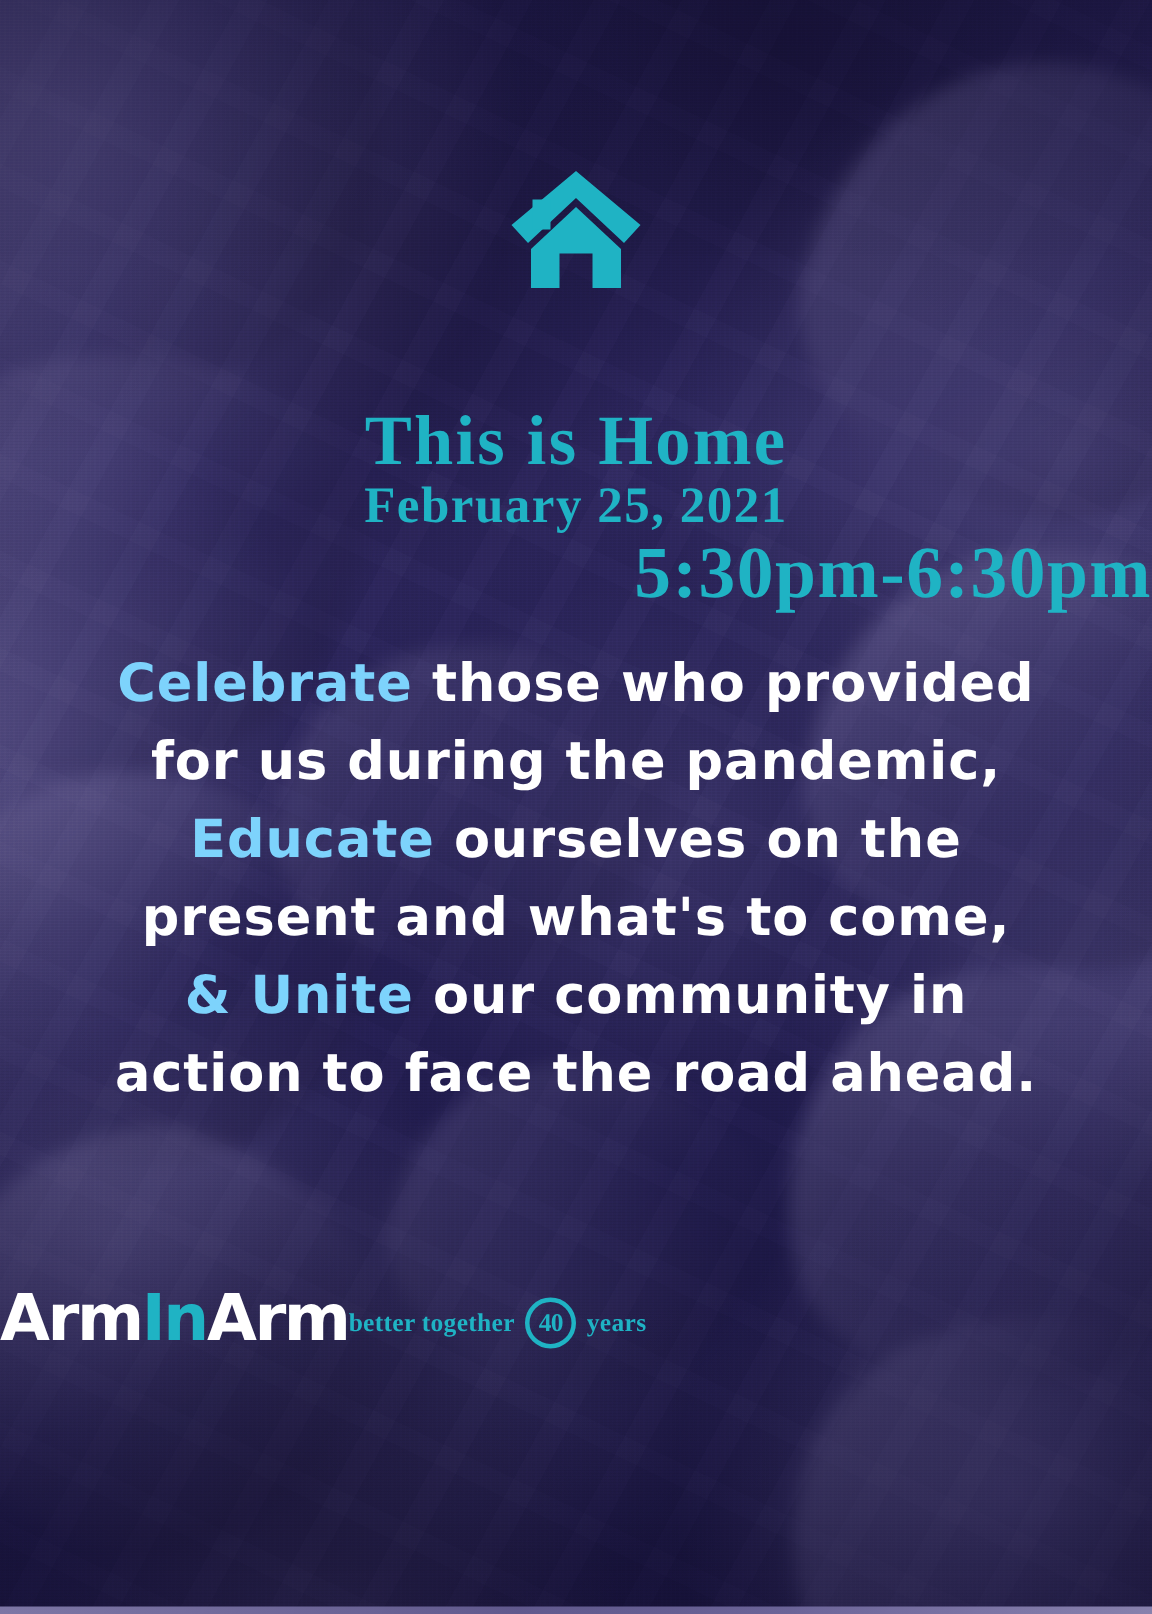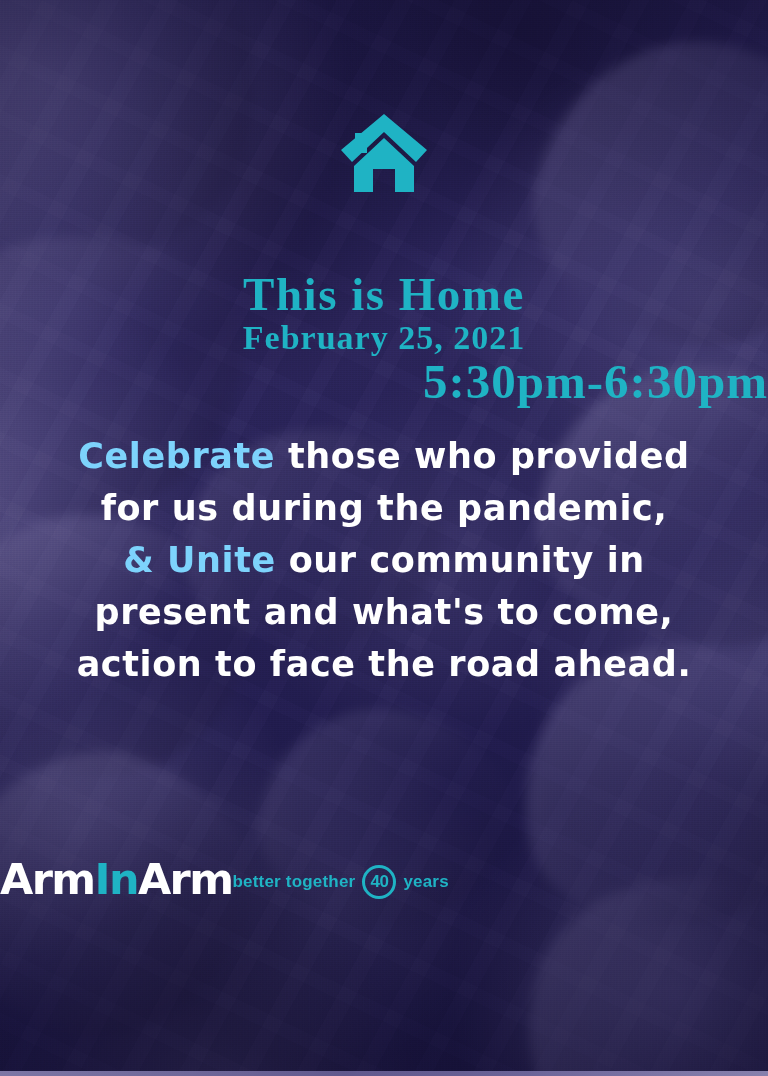--- a/index.html
+++ b/index.html
@@ -121,21 +121,21 @@
     font-size:43px;
     letter-spacing:-1.6px;
     color:#ffffff;
     line-height:1;
   }
   .logo-word .in{color:#1FB3C4;}
   .logo-tag{
     margin-top:5px;
     display:flex;align-items:center;gap:7px;
     color:#1FB3C4;
-    font-family:Liberation Sans, sans-serif;
+    font-family:Liberation Serif, serif;
     font-weight:bold;
     font-size:17px;
     letter-spacing:.2px;
   }
   .badge40{
     display:inline-flex;align-items:center;justify-content:center;
     width:34px;height:34px;border-radius:50%;
     border:3px solid #1FB3C4;
     color:#1FB3C4;font-size:17px;font-weight:bold;letter-spacing:-.5px;
   }
@@ -184,24 +184,27 @@
     </div>
 
     <div class="body-copy">
       <span class="line">
         <span class="hl">Celebrate</span><span> those who provided</span>
       </span>
       <span class="line">
         <span>for us during the pandemic,</span>
       </span>
       <span class="line">
+        <span class="hl">Educate</span><span> ourselves on the</span>
+      </span>
+      <span class="line">
+        <span>present and what's to come,</span>
+      </span>
+      <span class="line">
         <span class="hl">&amp; Unite</span><span> our community in</span>
-      </span>
-      <span class="line">
-        <span>present and what's to come,</span>
       </span>
       <span class="line">
         <span>action to face the road ahead.</span>
       </span>
     </div>
 
     <div class="logo">
       <div class="logo-word"><span>Arm</span><span class="in">In</span><span>Arm</span></div>
       <div class="logo-tag">
         <span>better together</span>

